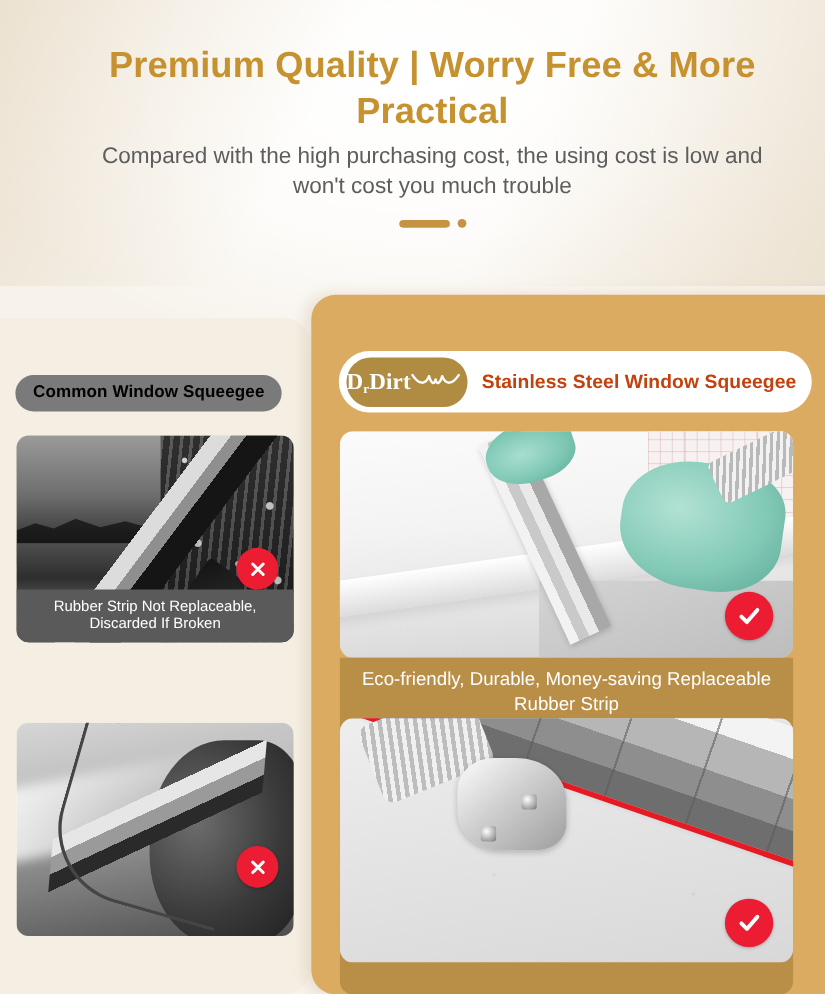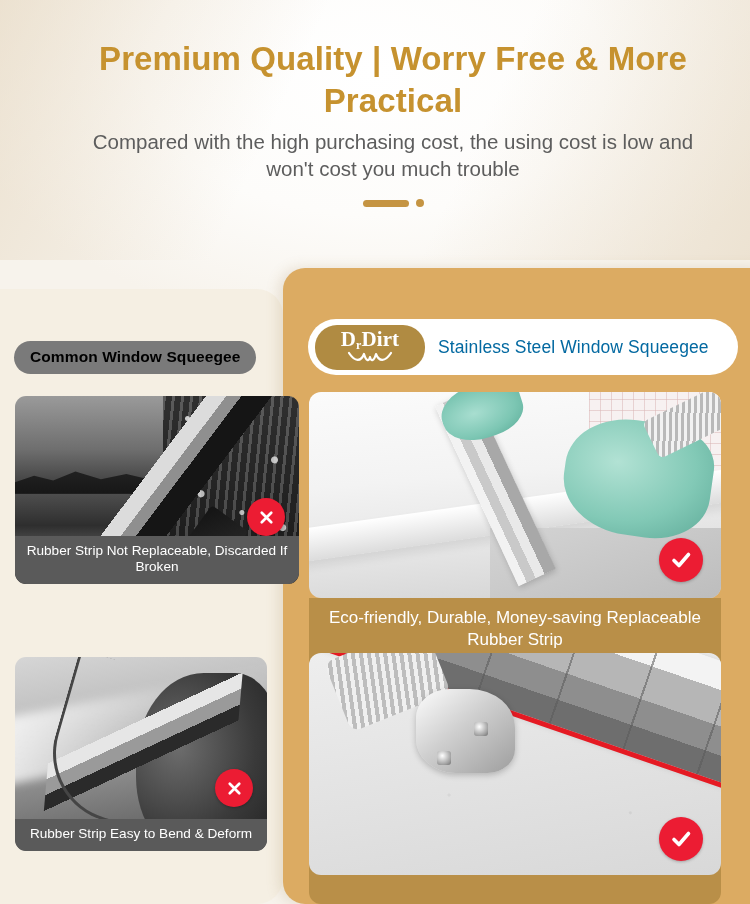--- a/index.html
+++ b/index.html
@@ -35,21 +35,21 @@
     box-shadow:-4px 0 14px rgba(150,115,60,.18);}
 
   
   .left-col{position:absolute;left:0;top:289px;width:283px;height:615px;z-index:4;}
   .pill-common{position:absolute;left:14px;top:52px;
     background:#7a7a7a;color:#000000;border-radius:17px;
     padding:7px 16px 8px;font-size:15.5px;font-weight:700;letter-spacing:.1px;
     white-space:nowrap;}
 
   .card{position:absolute;border-radius:11px;overflow:hidden;}
-  .card-l1{left:15px;top:107px;width:252px;height:188px;padding-left:32px;}
+  .card-l1{left:15px;top:107px;width:252px;height:188px;}
   .card-l2{left:15px;top:368px;width:252px;height:194px;}
 
   .photo{position:absolute;inset:0;}
 
   .cap{position:absolute;left:0;right:0;bottom:0;color:#ffffff;text-align:center;
     font-size:13.6px;line-height:1.22;padding:7px 10px 8px;
     border-bottom-left-radius:11px;border-bottom-right-radius:11px;}
   .cap-grey{background:#5a5a5a;}
   .cap-gold{background:#b98f48;font-size:17px;line-height:1.28;padding:9px 12px 11px;}
 
@@ -60,28 +60,28 @@
   .badge-l1{right:14px;bottom:48px;}
   .badge-l2{right:14px;bottom:44px;}
   .badge-r1{width:44px;height:44px;right:18px;bottom:16px;}
   .badge-r2{width:44px;height:44px;right:18px;bottom:14px;}
 
   
   .right-col{position:absolute;left:283px;top:268px;width:495px;height:636px;z-index:5;}
   .brand{position:absolute;left:25px;top:51px;width:415px;height:56px;
     background:#ffffff;border-radius:28px;display:flex;align-items:center;padding:0 8px 0 7px;}
   .brand-logo{width:110px;height:44px;border-radius:22px;background:#b08b42;
-    display:flex;flex-direction:column;align-items:center;justify-content:center;
+    display:flex;flex-direction:row;align-items:center;justify-content:flex-start;
     flex:0 0 auto;padding-top:1px;}
   .brand-logo .word{color:#ffffff;font-family:"Liberation Serif", serif;
     font-size:21px;font-weight:700;line-height:1;letter-spacing:.1px;}
   .brand-logo .word sub{font-size:12px;vertical-align:baseline;position:relative;top:3px;}
   .brand-logo .swoosh{margin-top:-1px;}
-  .brand-text{margin-left:13px;color:#0369a1;font-size:17.5px;line-height:1.18;
-    font-weight:400;letter-spacing:.1px;}
+  .brand-text{margin-left:13px;color:#c2410c;font-size:17.5px;line-height:1.18;
+    font-weight:700;letter-spacing:.1px;}
 
   .card-r1{position:absolute;left:26px;top:124px;width:412px;height:206px;border-radius:12px;overflow:hidden;}
   .card-r2{position:absolute;left:26px;top:385px;width:412px;height:222px;border-radius:12px;overflow:hidden;}
 
   
   .ph-window{position:absolute;inset:0;
     background:
       linear-gradient(160deg,#2a2a2a 0%, #4a4a4a 26%, #1c1c1c 52%, #3a3a3a 78%, #262626 100%);
     filter:grayscale(1);}
   .ph-window .sky{position:absolute;left:0;top:0;width:56%;height:62%;
@@ -226,21 +226,20 @@
             <span class="hand"></span>
           <span class="blade2"></span>
             <span class="redstrip"></span>
         </div>
       </div>
       <div class="badge badge-l2">
         <svg width="19" height="19" viewBox="0 0 24 24" aria-hidden="true">
           <path d="M6 6 L18 18 M18 6 L6 18" stroke="#ffffff" stroke-width="3.4" stroke-linecap="round"></path>
         </svg>
       </div>
-      <div class="cap cap-grey">Rubber Strip Easy to Bend &amp; Deform</div>
     </div>
   </div>
 
   <div class="right-col">
 
     <div class="brand">
       <div class="brand-logo">
         <span class="word"><span>D</span><sub>r</sub><span>Dirt</span></span>
         <span class="swoosh">
           <svg width="46" height="13" viewBox="0 0 46 13" aria-hidden="true">

